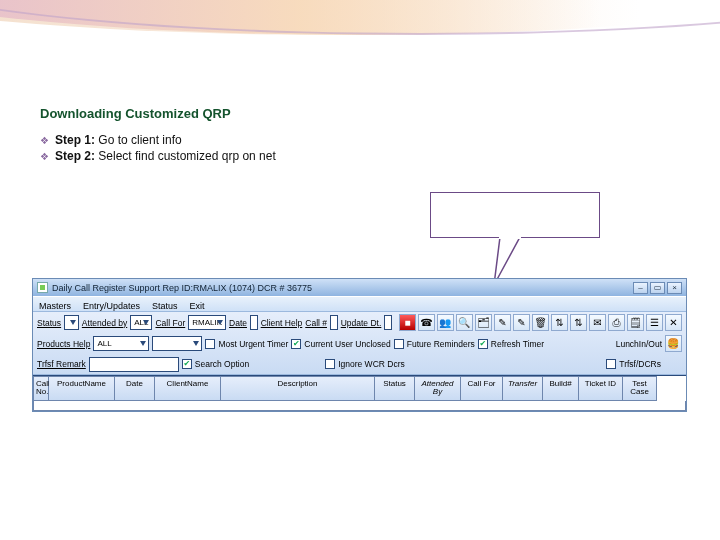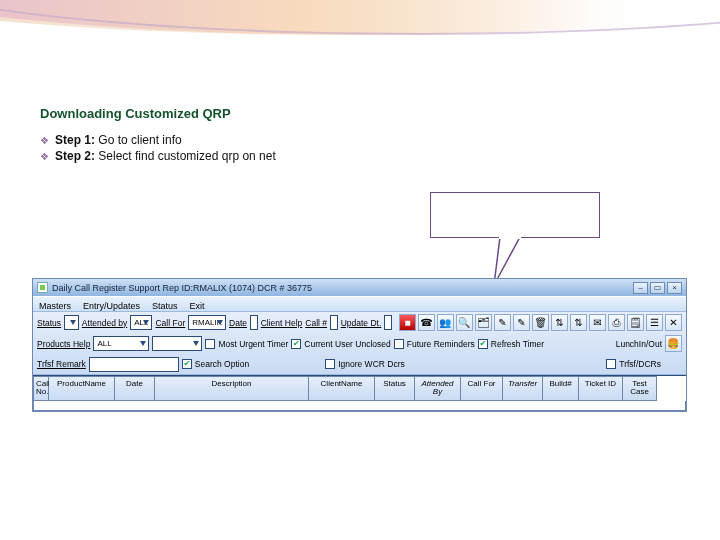--- a/index.html
+++ b/index.html
@@ -154,22 +154,22 @@
         <span class="lbl">Trfsf/DCRs</span>
       <span style="width:18px"></span>
     </div>
   </div>
 
   <div class="grid">
     <div class="gh" id="gh">
         <div style="width: 16px;">Call<br>No.</div>
         <div style="width: 66px;">ProductName</div>
         <div style="width: 40px;">Date</div>
+        <div style="width: 66px;">ClientName</div>
         <div style="width: 154px;">Description</div>
-        <div style="width: 66px;">ClientName</div>
         <div style="width: 40px;">Status</div>
         <div style="width: 46px; font-style: italic;">Attended<br>By</div>
         <div style="width: 42px;">Call For</div>
         <div style="width: 40px; font-style: italic;">Transfer</div>
         <div style="width: 36px; text-align: center;">Build#</div>
         <div style="width: 44px;">Ticket ID</div>
         <div style="width: 34px;">Test<br>Case</div>
       </div>
     <div class="gb"></div>
   </div>

